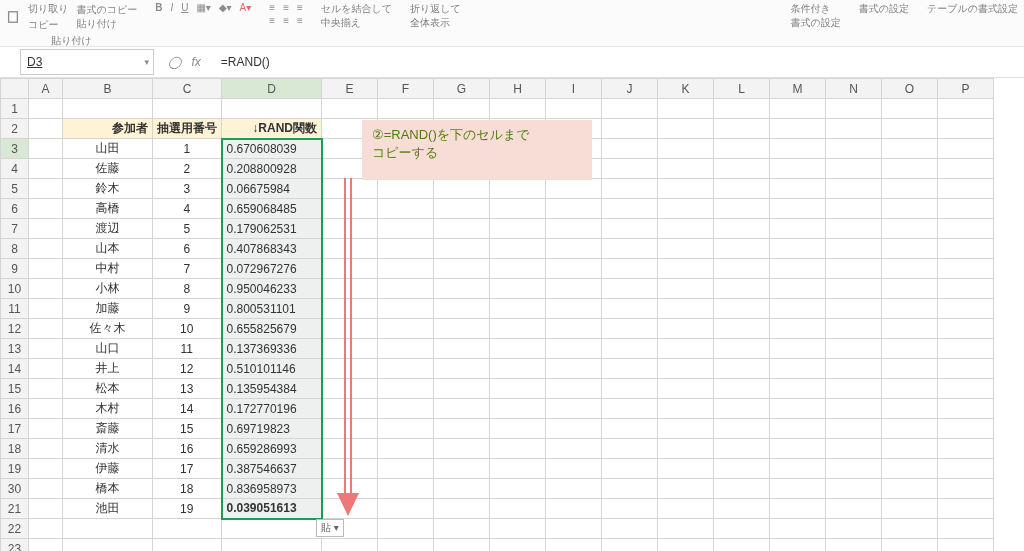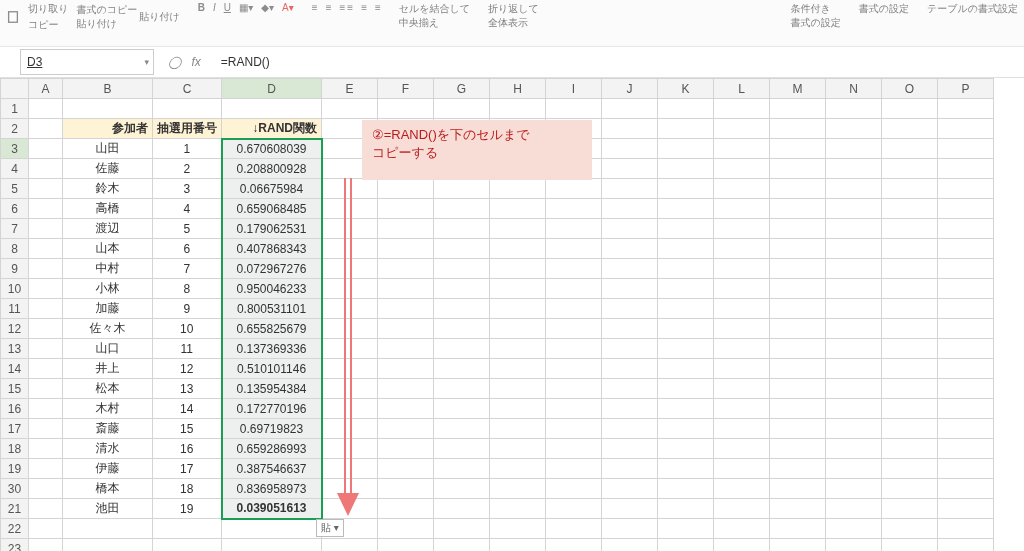--- a/index.html
+++ b/index.html
@@ -1,18 +1,18 @@
 <!DOCTYPE html>
 <html><head>
 <meta charset="utf-8">
 <style>
   html,body{margin:0;padding:0;font-family:"Meiryo","Yu Gothic",sans-serif;font-size:12px;color:#333;background:#fff;width:1024px;height:551px;overflow:hidden;}
   
   .ribbon{height:42px;background:#fafafa;border-bottom:1px solid #e0e0e0;display:flex;align-items:flex-start;padding:2px 6px;gap:18px;color:#666;font-size:10px;opacity:.75;}
-  .ribbon-group{display:flex;flex-direction:row;align-items:center;gap:2px;}
+  .ribbon-group{display:flex;flex-direction:column;align-items:center;gap:2px;}
   .ribbon-row{display:flex;gap:8px;align-items:center;}
   .icon{width:14px;height:14px;display:inline-flex;align-items:center;justify-content:center;}
   .icon svg{width:14px;height:14px;stroke:#666;fill:none;stroke-width:1.5;}
   .stack{display:flex;flex-direction:column;gap:2px;}
   .lbl{font-size:10px;color:#555;}
   .bold{font-weight:bold;}
   .ital{font-style:italic;}
   .under{text-decoration:underline;}
   
   .fx-row{height:30px;border-bottom:1px solid #e0e0e0;display:flex;align-items:center;background:#fff;}
@@ -28,28 +28,28 @@
   .corner{width:28px;background:#f3f3f3;}
   .rowh{width:28px;text-align:center;background:#f3f3f3;}
   .col-A{width:34px;}
   .col-B{width:90px;}
   .col-C{width:60px;}
   .col-D{width:100px;}
   .col-narrow{width:56px;}
   .hdr-cell{background:#fff3d6;font-weight:bold;text-align:right;}
   .data-b{text-align:center;margin-left:48px;}
   .data-c{text-align:center;}
-  .data-d{text-align:center;background:#eef0ef;}
+  .data-d{text-align:left;background:#eef0ef;}
   .sel-top{border-top:2px solid #1a9e55 !important;}
   .sel-left{border-left:2px solid #1a9e55 !important;}
   .sel-right{border-right:2px solid #1a9e55 !important;}
   .sel-bottom{border-bottom:2px solid #1a9e55 !important;font-weight:bold;}
   .active-row th.rowh, th.active-col{background:#d9e8d5;}
   
-  .callout{position:absolute;left:362px;top:42px;width:210px;height:48px;background:#f8dcd6;padding:6px 10px;font-size:13px;color:#b91c1c;line-height:1.4;}
+  .callout{position:absolute;left:362px;top:42px;width:210px;height:48px;background:#f8dcd6;padding:6px 10px;font-size:13px;color:#4d7c0f;line-height:1.4;}
   .arrow{position:absolute;left:335px;top:100px;}
   .autofill-tag{position:absolute;left:316px;top:441px;font-size:10px;background:#fff;border:1px solid #bbb;padding:1px 4px;color:#666;}
 </style>
 </head>
 <body>
 
 <div class="ribbon">
   <div class="ribbon-group">
     <div class="ribbon-row">
       <div class="icon">

